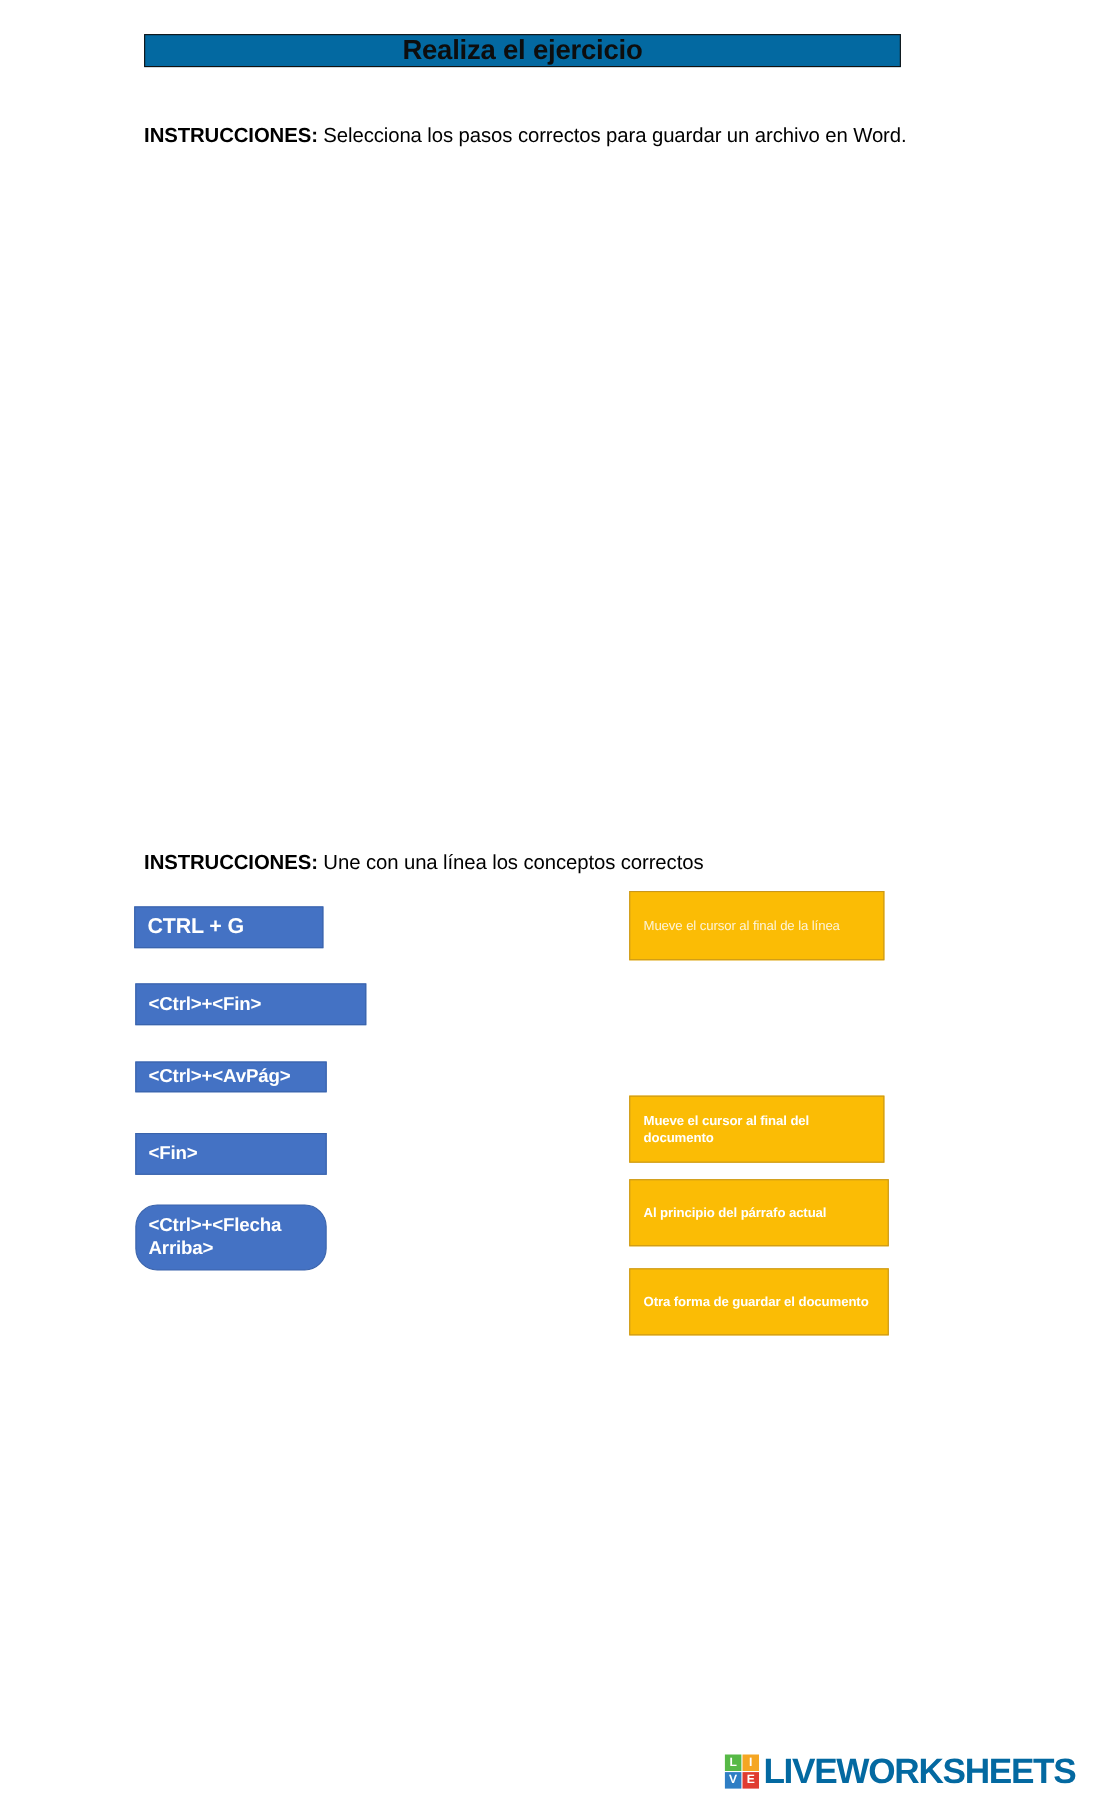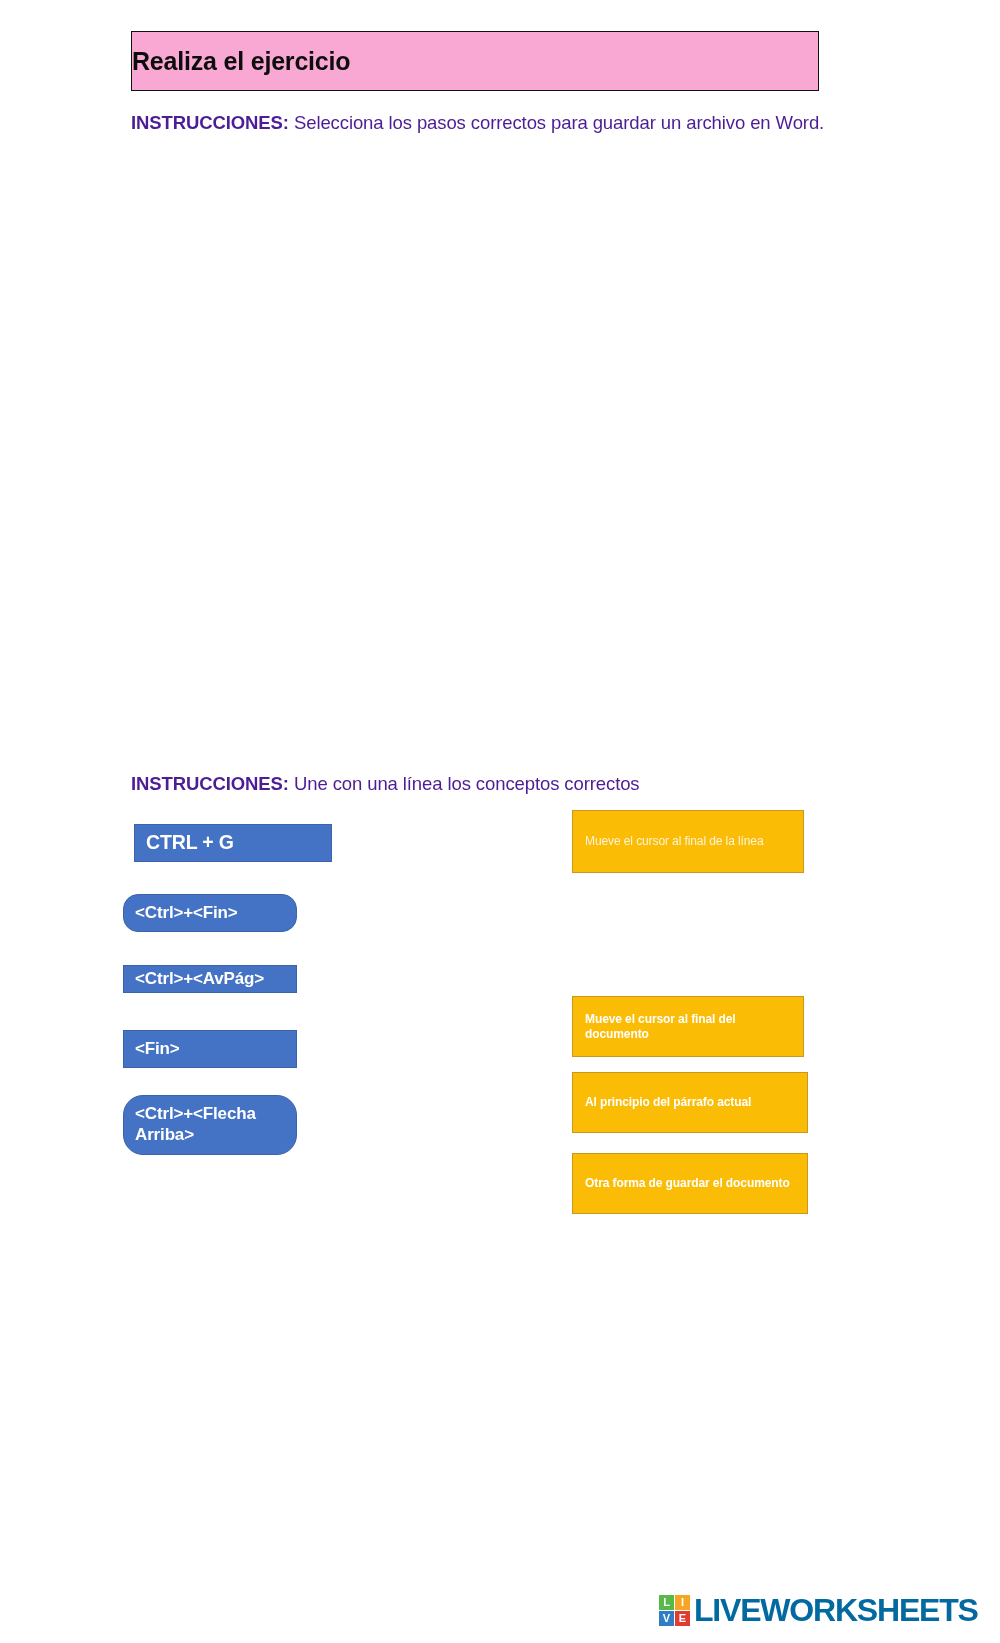--- a/index.html
+++ b/index.html
@@ -15,42 +15,42 @@
     -webkit-font-smoothing: antialiased;
     overflow: hidden;
   }
 
   
   #title-box {
     position: absolute;
     left: 131px;
     top: 31px;
     width: 688px;
-    height: 60px;
+    height: 30px;
     border: 1.5px solid #111111;
-    background: #f9a8d4;
+    background: #0369a1;
     box-sizing: border-box;
     display: flex;
     align-items: center;
-    justify-content: flex-start;
+    justify-content: center;
   }
   #title-box .title-text {
     font-family: "Liberation Sans", sans-serif;
     font-size: 25px;
     font-weight: bold;
     color: #0d0d0d;
     letter-spacing: -0.2px;
   }
 
   
   .instruction {
     position: absolute;
     font-family: "Liberation Sans", sans-serif;
     font-size: 18.5px;
-    color: #4c1d95;
+    color: #000000;
     line-height: 1.55;
     letter-spacing: -0.1px;
   }
   .instruction .lead {
     font-weight: bold;
   }
   #instruction-1 {
     left: 131px;
     top: 109px;
     width: 694px;
@@ -154,25 +154,25 @@
 <div id="instruction-1" class="instruction">
   <span class="lead">INSTRUCCIONES:</span><span> Selecciona los pasos correctos para guardar un archivo en Word.</span>
 </div>
 
 <div id="instruction-2" class="instruction">
   <span class="lead">INSTRUCCIONES:</span><span> Une con una línea los conceptos correctos</span>
 </div>
 
 <div id="match-area">
 
-  <div class="match-box left-box big" style="left:134px; top:824px; width:198px; height:38px;">
+  <div class="match-box left-box big" style="left:122px; top:824px; width:172px; height:38px;">
     <span>CTRL + G</span>
   </div>
 
-  <div class="match-box left-box" style="left:123px; top:894px; width:174px; height:38px;border-radius:15px;">
+  <div class="match-box left-box" style="left:123px; top:894px; width:210px; height:38px;">
     <span>&lt;Ctrl&gt;+&lt;Fin&gt;</span>
   </div>
 
   <div class="match-box left-box" style="left:123px; top:965px; width:174px; height:28px;">
     <span>&lt;Ctrl&gt;+&lt;AvPág&gt;</span>
   </div>
 
   <div class="match-box left-box" style="left:123px; top:1030px; width:174px; height:38px;">
     <span>&lt;Fin&gt;</span>
   </div>

